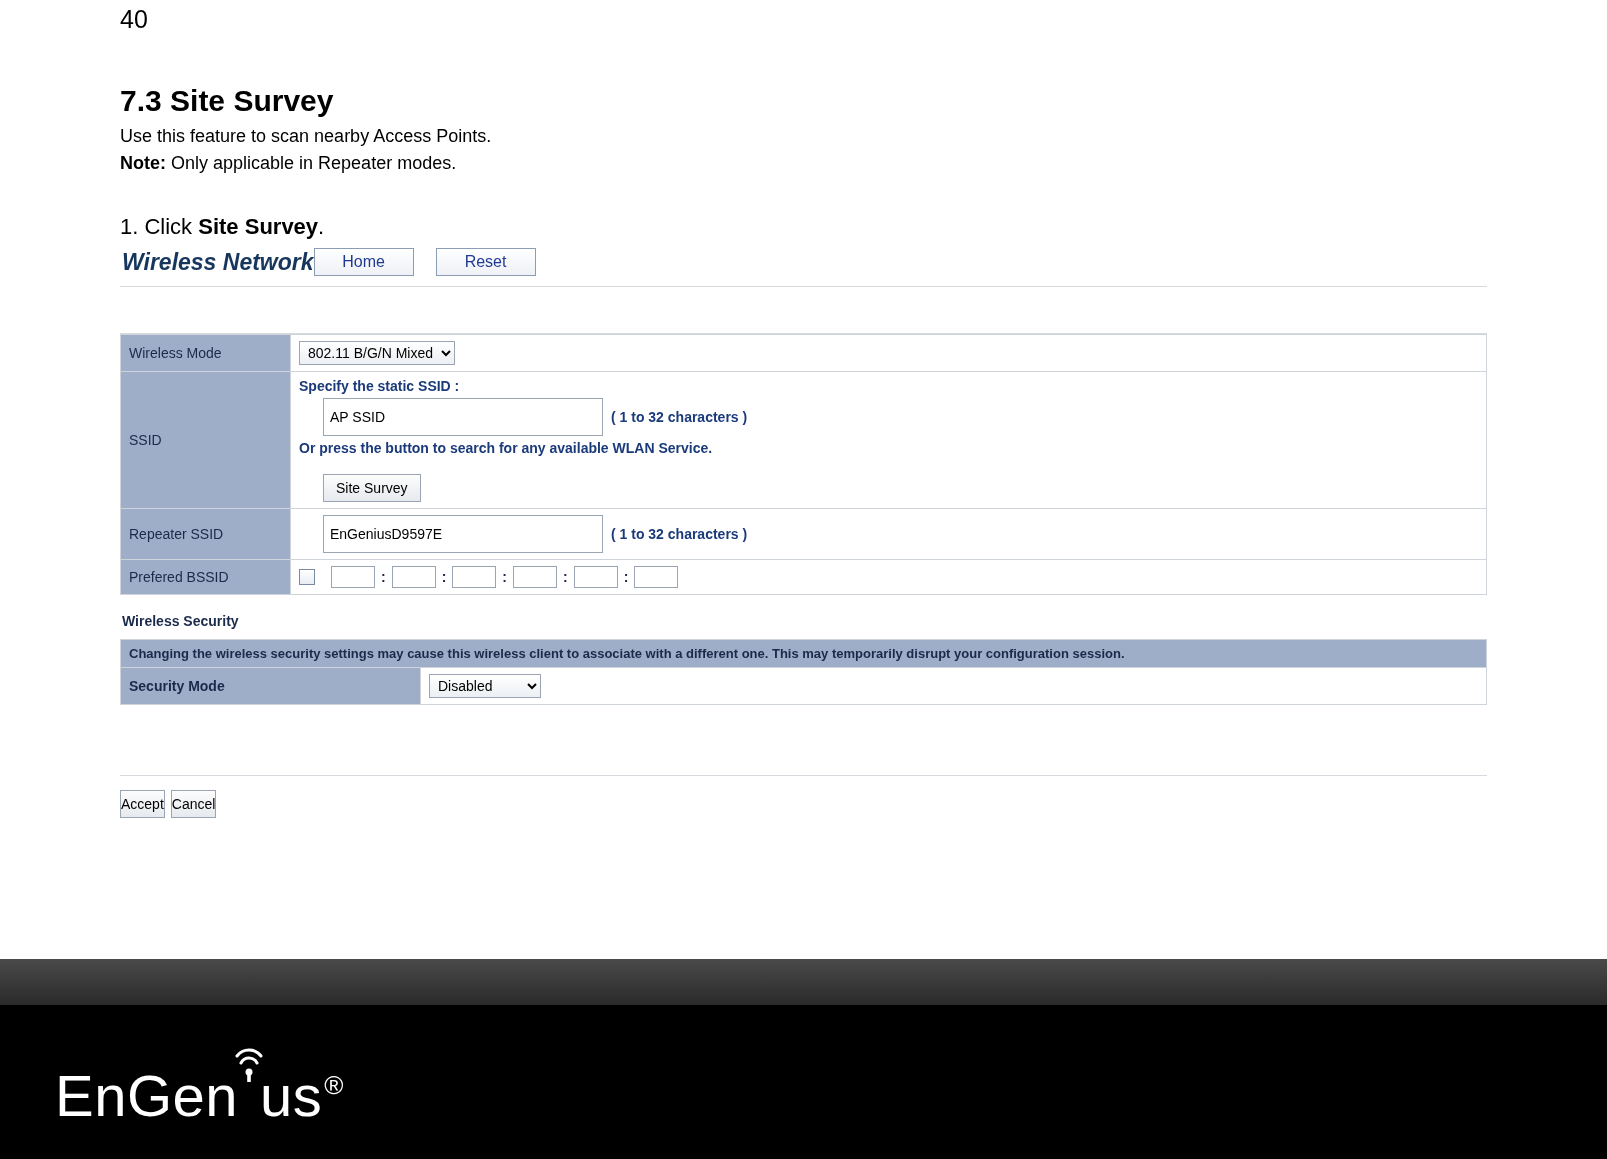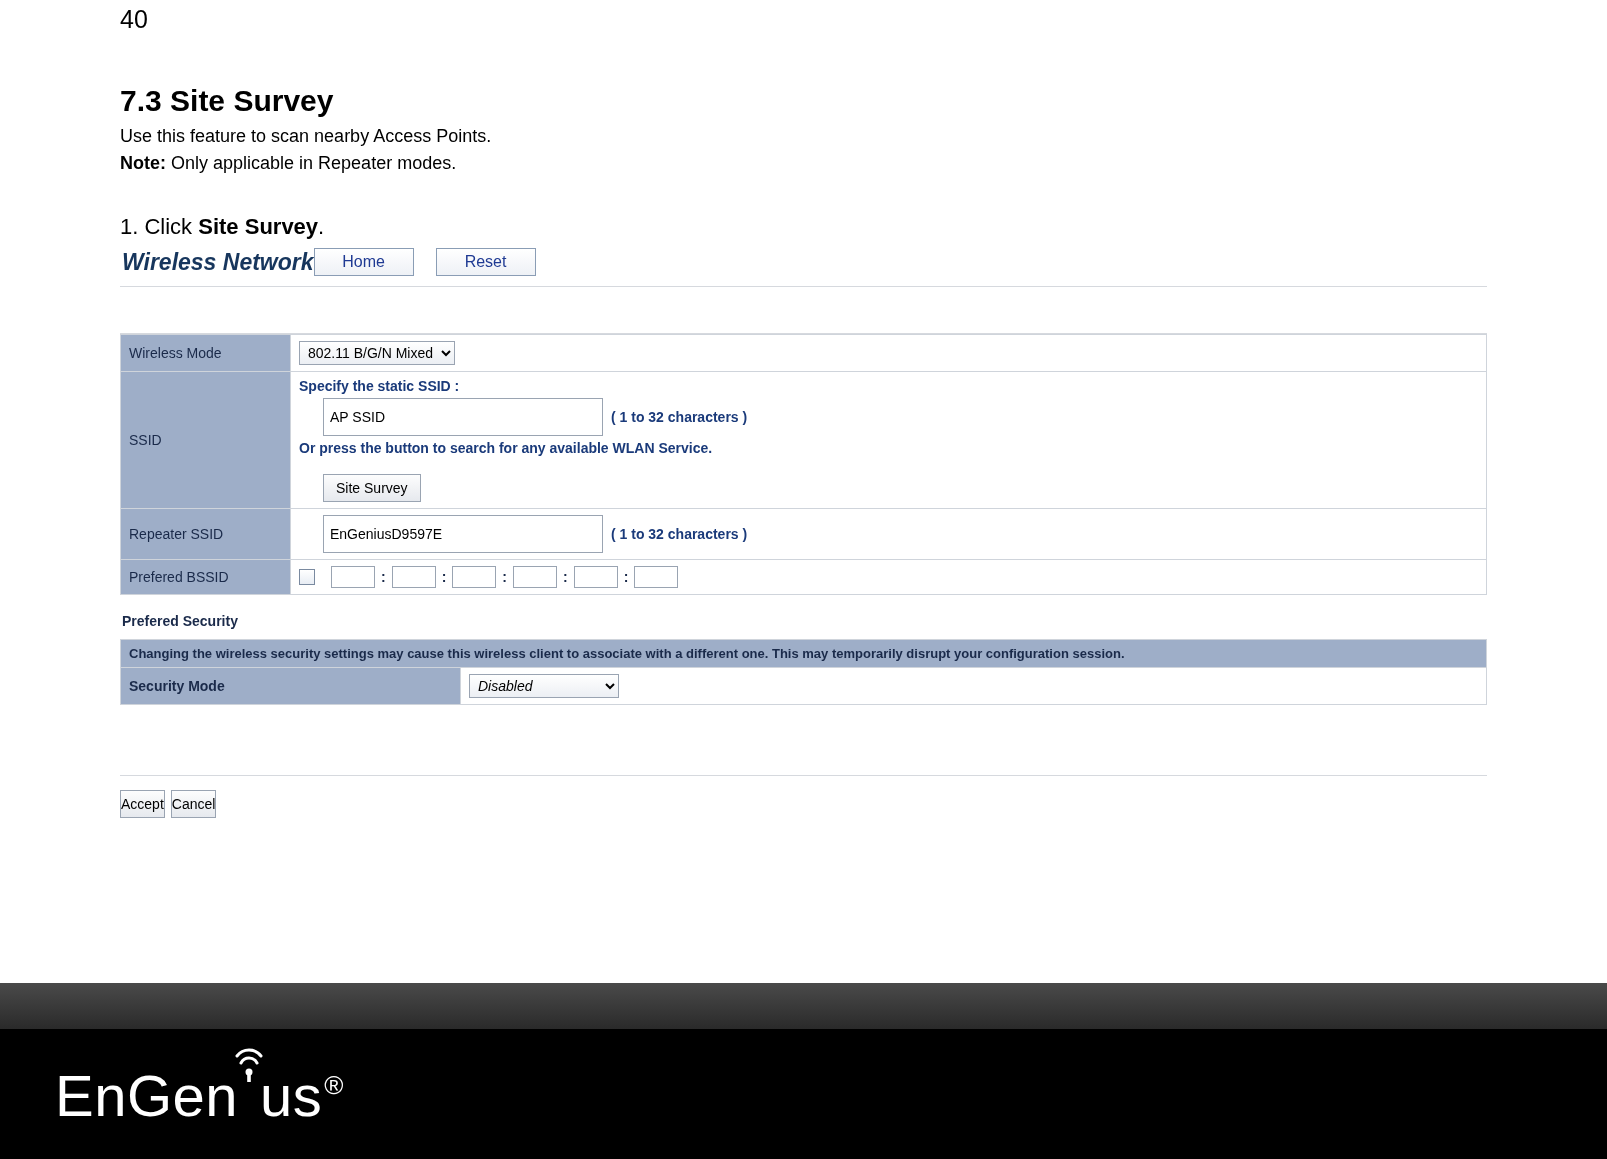--- a/index.html
+++ b/index.html
@@ -166,21 +166,21 @@
     margin: 18px 0 10px 2px;
   }
   .sec-warning-row td {
     background: #9eaec8;
     color: #1a2a4a;
     font-weight: 700;
     font-size: 13px;
     padding: 8px 10px;
   }
   td.sec-label {
-    width: 340px;
+    width: 300px;
     background: #9eaec8;
     color: #1a2a4a;
     font-weight: 700;
     font-size: 14px;
   }
 
   .hr-thin {
     border: 0;
     border-top: 1px solid #d6d9de;
     margin: 70px 0 14px 0;
@@ -194,21 +194,21 @@
     padding: 0 0;
     border: 1px solid #9aa4b2;
     background: linear-gradient(#fdfdfd,#e6e9ee);
     font-size: 14px;
     cursor: pointer;
   }
 
   .footer {
     position: absolute;
     left: 0; right: 0; bottom: 0;
-    height: 176px;
+    height: 200px;
     background: #000;
     display: flex;
     align-items: flex-end;
     padding: 8px 0 30px 55px;
   }
   .footer .top-strip {
     position: absolute;
     top: 0; left: 0; right: 0;
     height: 46px;
     background: linear-gradient(#4a4a4a,#2a2a2a);
@@ -311,31 +311,31 @@
                 <span class="colon">:</span>
             <input class="mac" style="">
                 <span class="colon">:</span>
             <input class="mac" style="">
           </div>
         </td>
       </tr>
     </tbody>
       </table>
 
-    <div class="sec-title">Prefered Security</div>
+    <div class="sec-title">Wireless Security</div>
 
     <table class="form-table">
       <tbody>
           <tr class="sec-warning-row">
         <td colspan="2">Changing the wireless security settings may cause this wireless client to associate with a different one. This may temporarily disrupt your configuration session.</td>
       </tr>
       <tr>
         <td class="sec-label">Security Mode</td>
         <td class="fieldcell">
-          <select class="wm" style="width:150px;font-style:italic;">
+          <select class="wm" style="width:112px;">
             <option>Disabled</option>
           </select>
         </td>
       </tr>
     </tbody>
       </table>
 
     <hr class="hr-thin">
 
     <div class="action-buttons">

